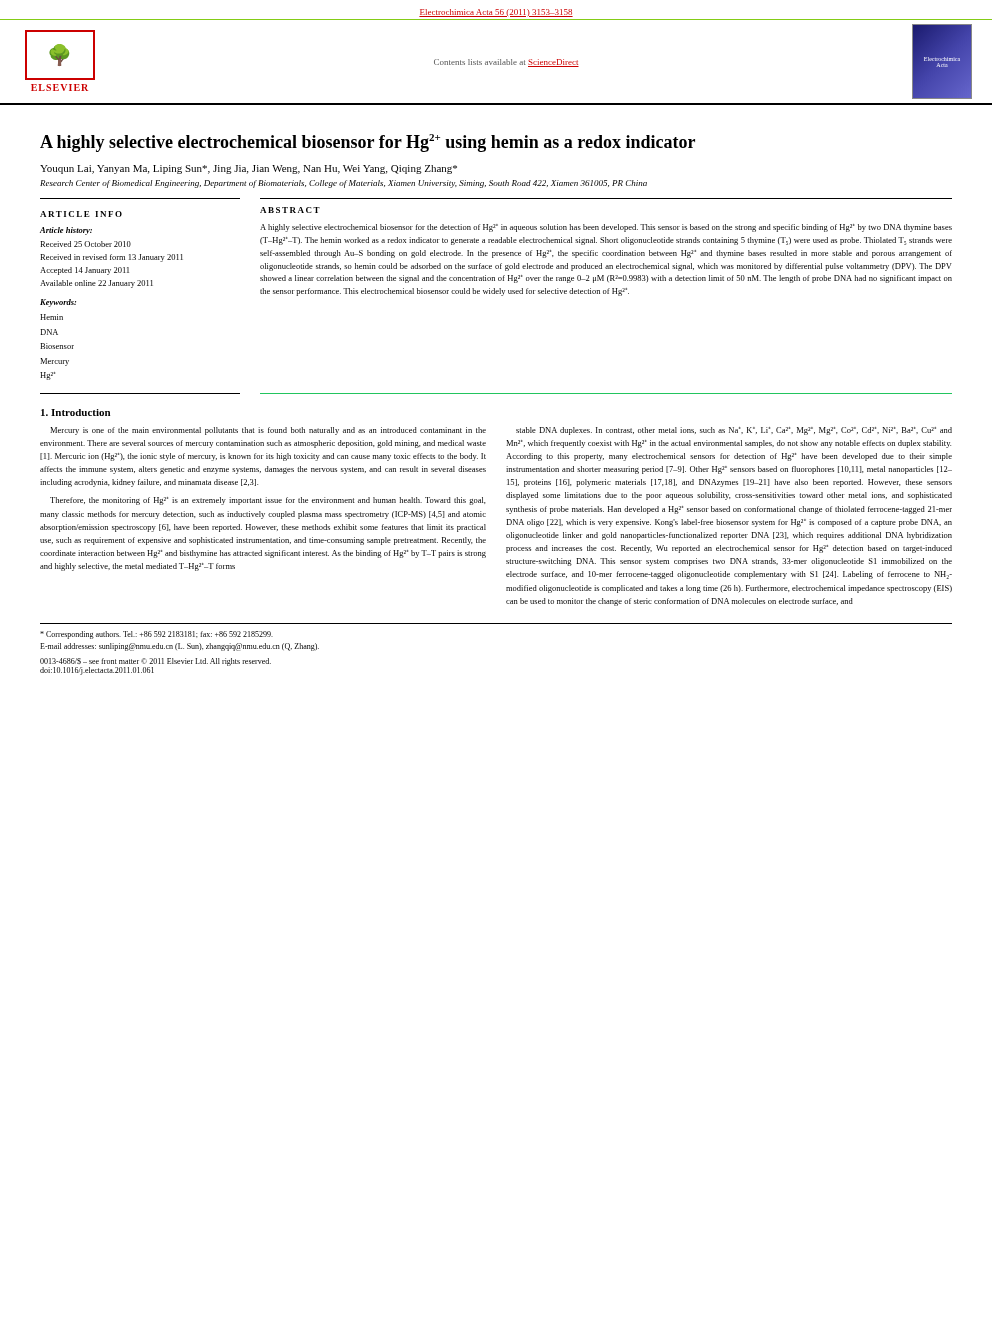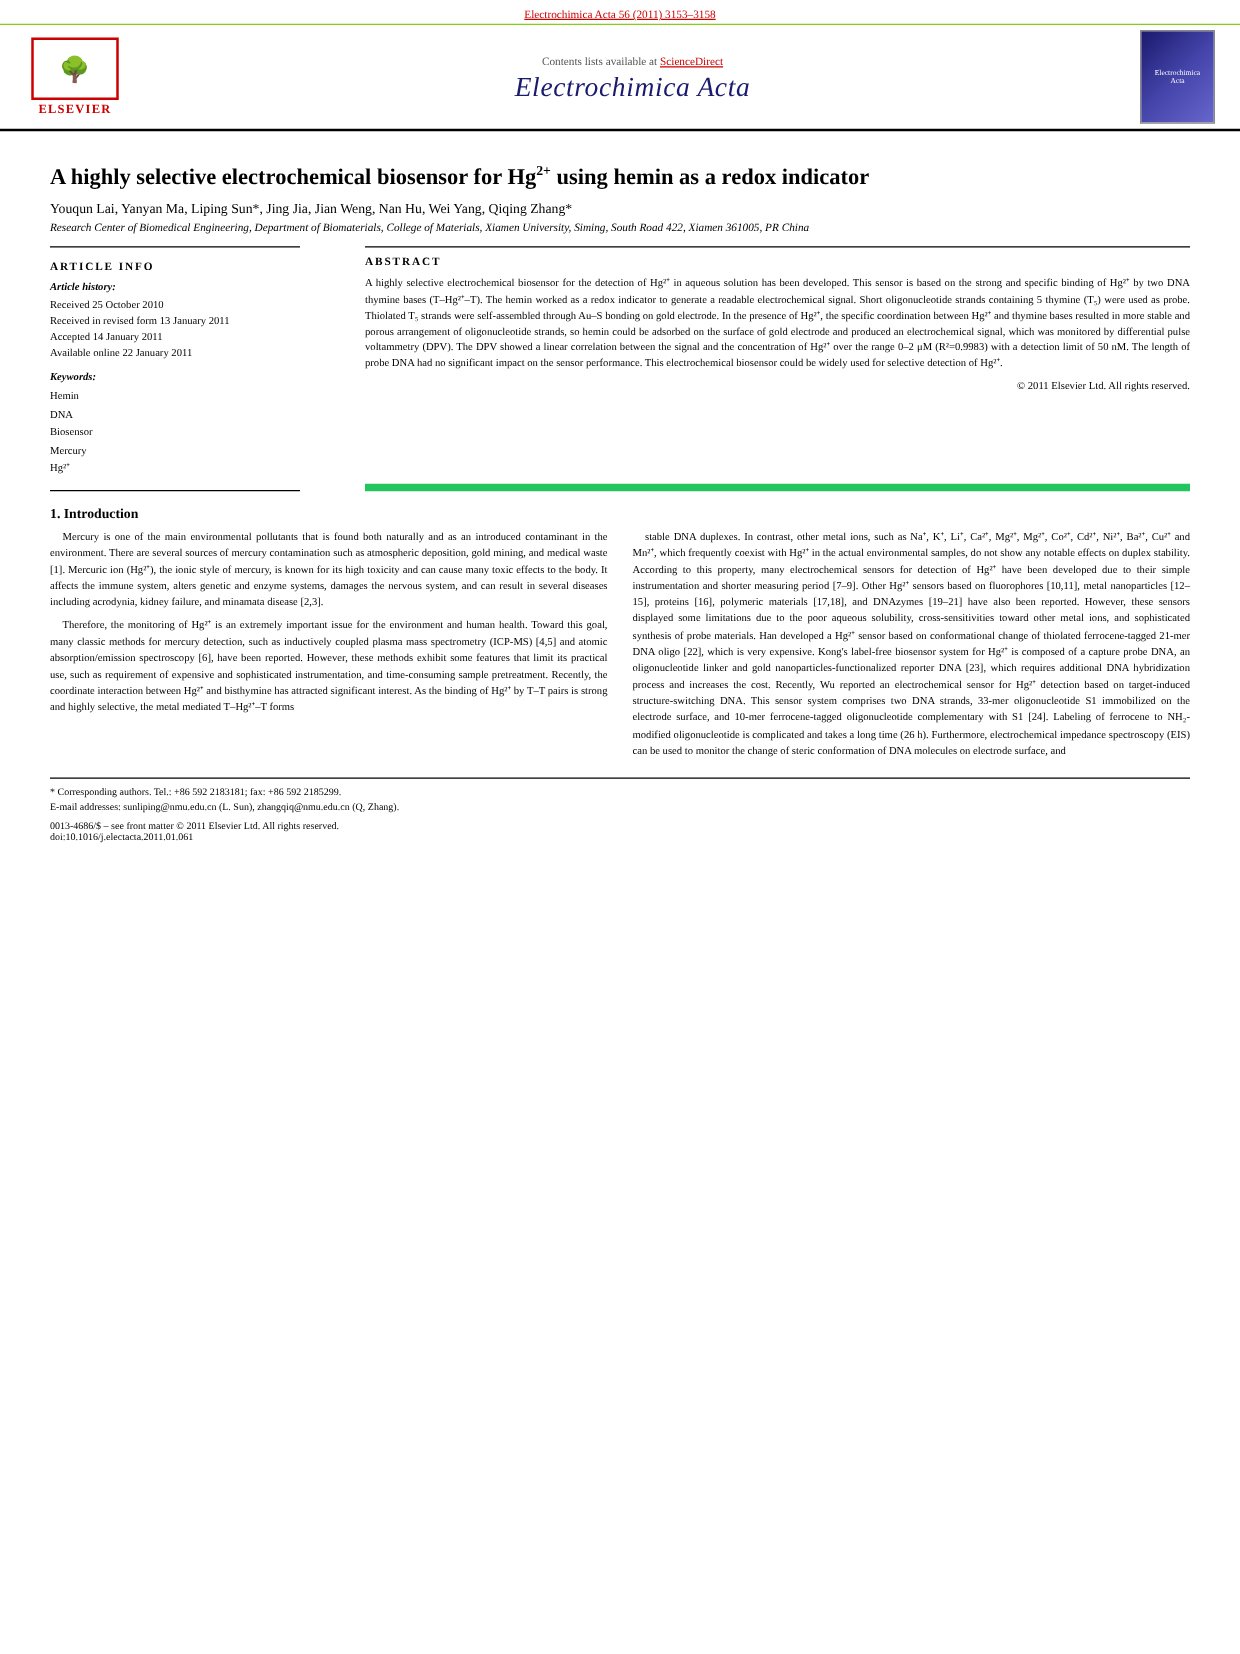--- a/index.html
+++ b/index.html
@@ -127,23 +127,22 @@
     .left-col {
       width: 200px;
       flex-shrink: 0;
       border-top: 1px solid #000;
       border-bottom: 1px solid #000;
       padding: 10px 0;
     }
     .right-col {
       flex: 1;
       border-top: 1px solid #000;
-      border-bottom: 6px solid #22c55e;
+      border-bottom: 1px solid #22c55e;
       padding: 6px 0;
-      margin-left: 32px;
     }
     .section-label {
       font-size: 9px;
       font-weight: bold;
       letter-spacing: 1.5px;
       text-transform: uppercase;
       margin-bottom: 6px;
     }
     .article-history-label {
       font-size: 8.5px;
@@ -233,21 +232,20 @@
       <span class="logo-tree">🌳</span>
     </div>
     <span class="elsevier-text">ELSEVIER</span>
   </div>
 
   <div class="journal-center">
     <div class="contents-line">
       <span>Contents lists available at</span>
       <a href="#" style="color:#c00;">ScienceDirect</a>
     </div>
-    <div class="journal-name">Electrochimica Acta</div>
   </div>
 
   <div class="journal-thumb">
     <span style="font-size:6px;color:#fff;text-align:center;">Electrochimica<br>Acta</span>
   </div>
 </div>
 
 <div class="main-content">
 
   <div class="article-title">
@@ -272,21 +270,20 @@
       <div class="keyword-item">Hemin</div>
       <div class="keyword-item">DNA</div>
       <div class="keyword-item">Biosensor</div>
       <div class="keyword-item">Mercury</div>
       <div class="keyword-item">Hg²⁺</div>
     </div>
 
     <div class="right-col">
       <div class="section-label">ABSTRACT</div>
       <div class="abstract-text">A highly selective electrochemical biosensor for the detection of Hg²⁺ in aqueous solution has been developed. This sensor is based on the strong and specific binding of Hg²⁺ by two DNA thymine bases (T–Hg²⁺–T). The hemin worked as a redox indicator to generate a readable electrochemical signal. Short oligonucleotide strands containing 5 thymine (T₅) were used as probe. Thiolated T₅ strands were self-assembled through Au–S bonding on gold electrode. In the presence of Hg²⁺, the specific coordination between Hg²⁺ and thymine bases resulted in more stable and porous arrangement of oligonucleotide strands, so hemin could be adsorbed on the surface of gold electrode and produced an electrochemical signal, which was monitored by differential pulse voltammetry (DPV). The DPV showed a linear correlation between the signal and the concentration of Hg²⁺ over the range 0–2 μM (R²=0.9983) with a detection limit of 50 nM. The length of probe DNA had no significant impact on the sensor performance. This electrochemical biosensor could be widely used for selective detection of Hg²⁺.</div>
-      <div class="copyright">© 2011 Elsevier Ltd. All rights reserved.</div>
     </div>
   </div>
 
   <div class="body-section">
     <div class="section-title">
       <span>1.</span>&nbsp;<span>Introduction</span>
     </div>
 
     <div class="body-two-col">
       <div class="body-left">

